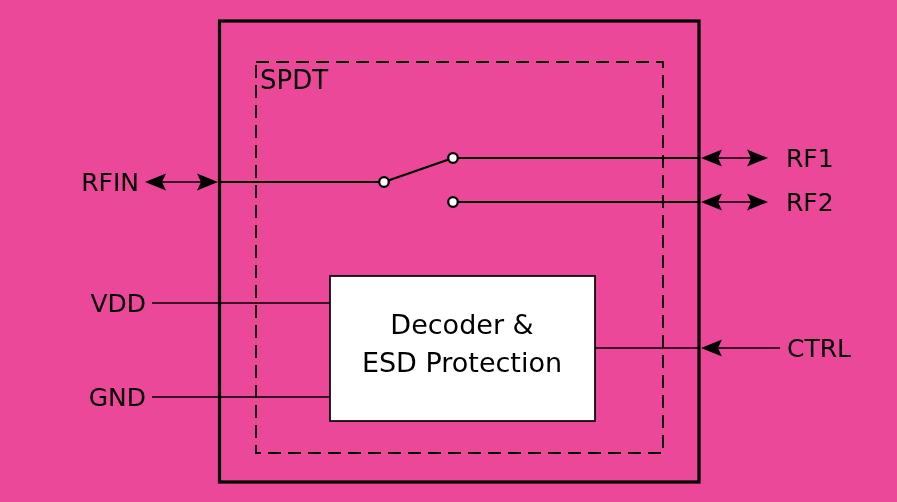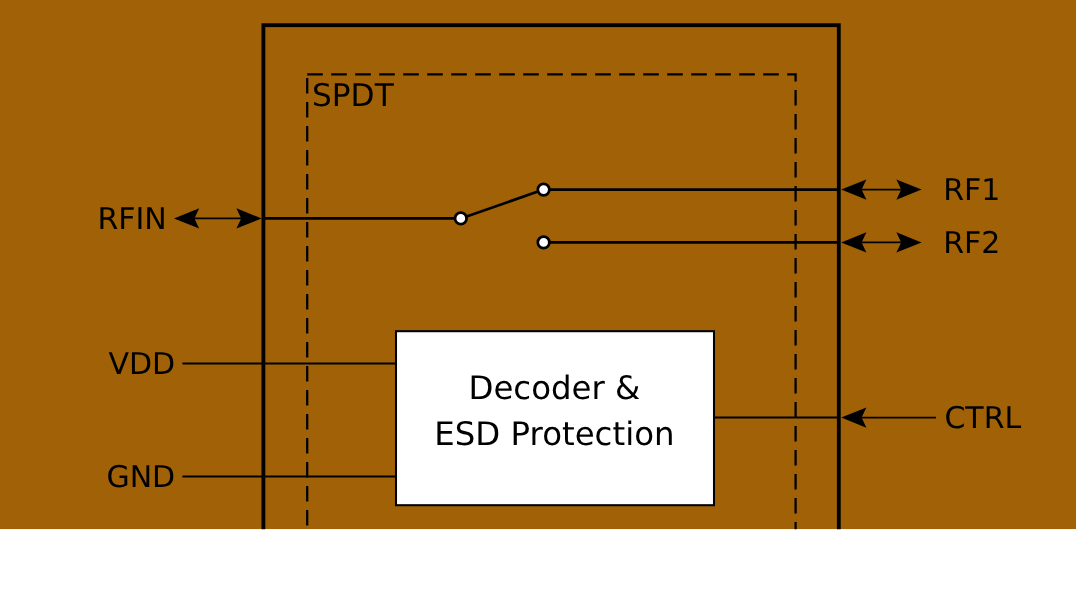--- a/index.html
+++ b/index.html
@@ -3,22 +3,22 @@
 <meta charset="utf-8">
 <style>
   html, body {
     margin: 0;
     padding: 0;
     background: #ffffff;
   }
   .canvas {
     position: relative;
     width: 897px;
-    height: 441px;
-    background: #a16207;
+    height: 502px;
+    background: #ec4899;
     font-family: "DejaVu Sans", "Liberation Sans", sans-serif;
   }
   svg {
     display: block;
   }
   text {
     font-family: "DejaVu Sans", "Liberation Sans", sans-serif;
     fill: #000000;
   }
   .port-label { font-size: 25px; }

